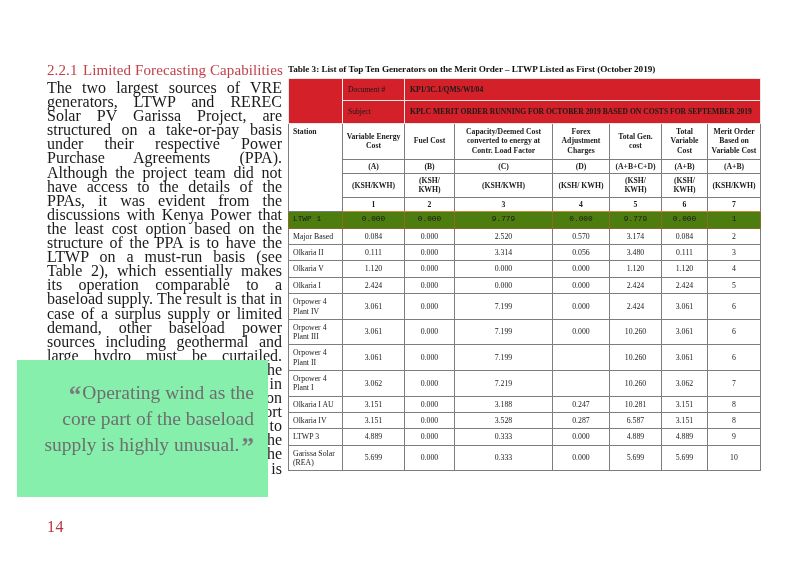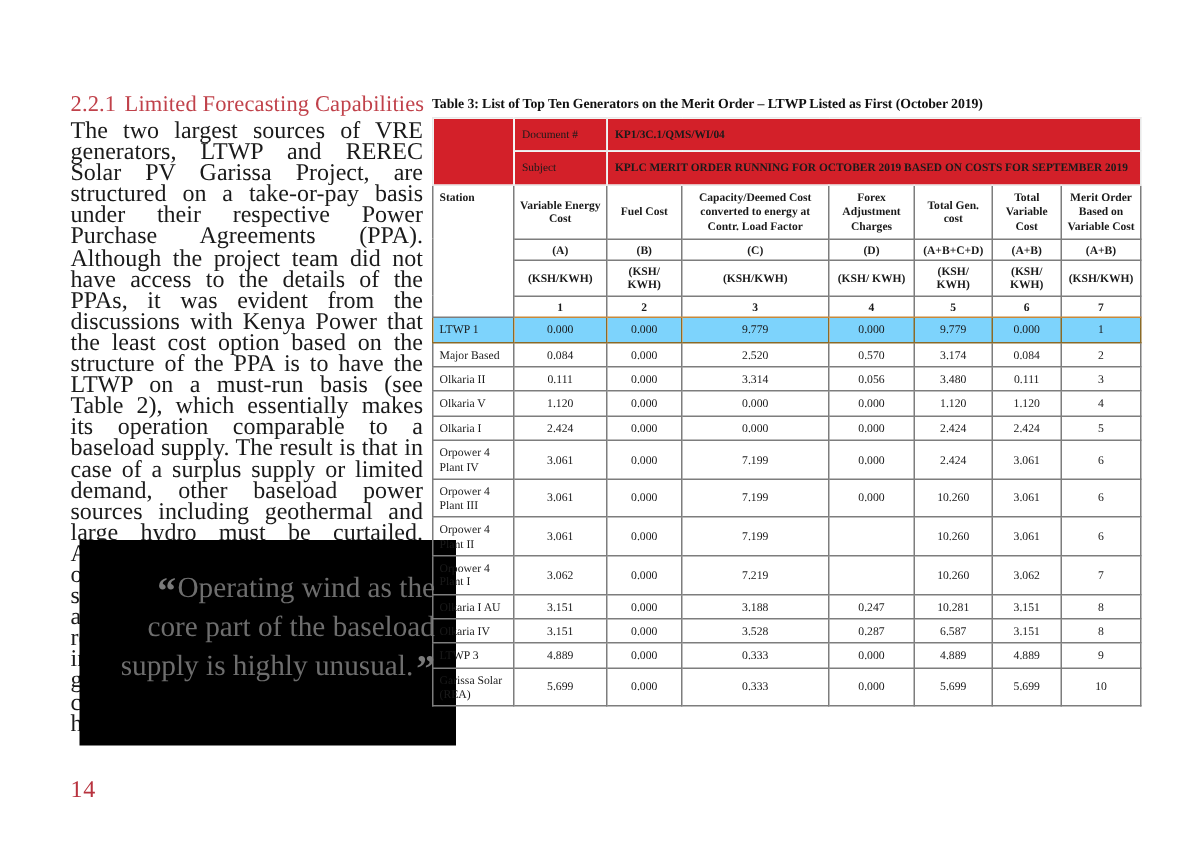--- a/index.html
+++ b/index.html
@@ -44,23 +44,22 @@
     hyphens: none;
   }
 
   
   .pullquote {
     position: absolute;
     left: 17px;
     top: 360px;
     width: 251px;
     height: 137px;
-    background: #000000;
+    background: #86efac;
     box-sizing: border-box;
-    margin-left: 36px;
   }
   .pullquote-inner {
     position: absolute;
     left: 14px;
     right: 14px;
     top: 20px;
     text-align: right;
     font-size: 19.5px;
     line-height: 26px;
     color: #6e6e6e;
@@ -152,22 +151,23 @@
   tr.nums td { border-bottom: 1.6px solid #c8893a; }
 
   
   tr.data td { font-size: 7.8px; padding: 3px 3px; }
   tr.data td.station {
     text-align: left !important;
     padding-left: 4px !important;
     line-height: 9.3px;
   }
   tr.highlight td {
-    background: #7dd3fc;
+    background: #4d7c0f;
     font-weight: normal;
+    font-family: Liberation Mono, monospace;
   }
   tr.highlight td { border-color: #8a6a28; }
 
   
   col.c0 { width: 54px; }
   col.c1 { width: 62px; }
   col.c2 { width: 50px; }
   col.c3 { width: 98px; }
   col.c4 { width: 57px; }
   col.c5 { width: 52px; }

